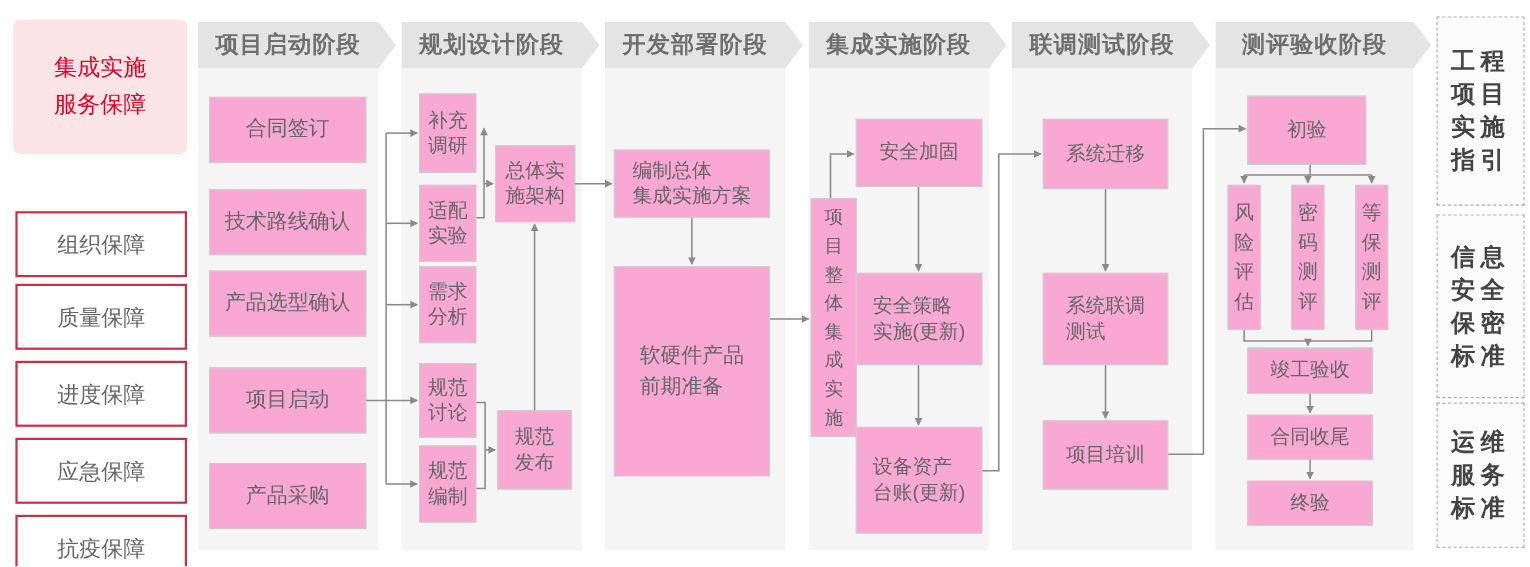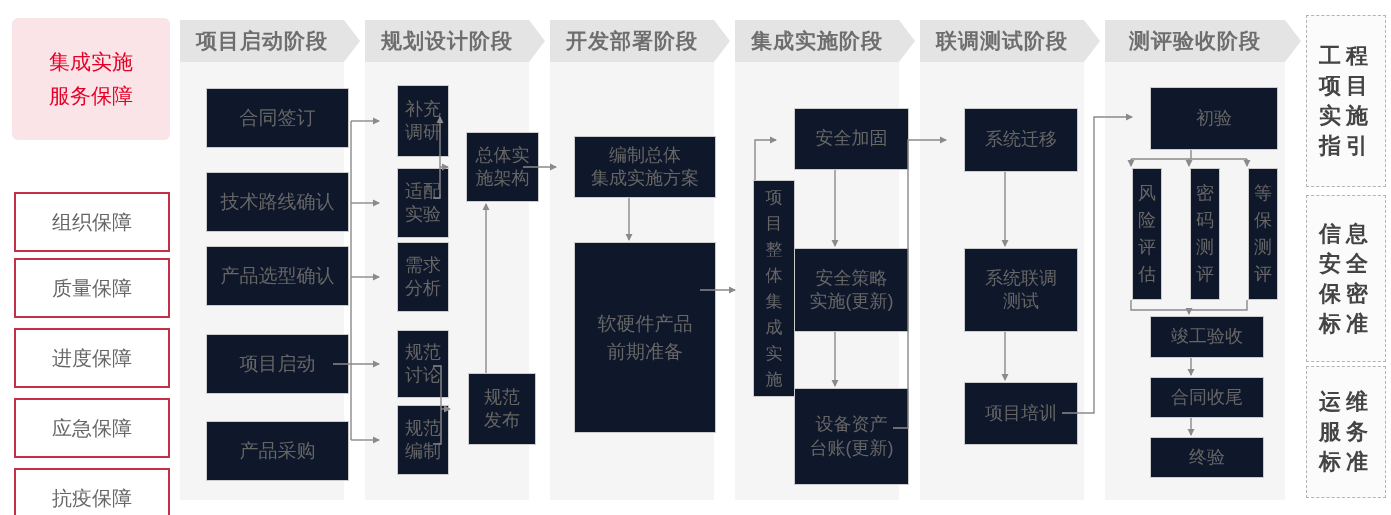--- a/index.html
+++ b/index.html
@@ -11,24 +11,24 @@
   .panel{position:absolute;top:20px;height:480px;background:#f5f5f5;}
   
   .phase-header{
     position:absolute;top:20px;height:42px;background:#e4e4e4;
     clip-path:polygon(0 0, calc(100% - 16px) 0, 100% 50%, calc(100% - 16px) 100%, 0 100%);
     color:#6e6e6e;font-size:21px;font-weight:bold;letter-spacing:1px;
     line-height:42px;text-align:center;padding-right:16px;box-sizing:border-box;
   }
   
   .box{
-    position:absolute;background:#0f172a;border:1px solid #ccc;box-sizing:border-box;
+    position:absolute;background:#f9a8d4;border:1px solid #ccc;box-sizing:border-box;
     color:#666;font-size:18px;line-height:1.3;
     display:flex;align-items:center;justify-content:center;
-    text-align:center;white-space:pre-line;margin-left:16px;
+    text-align:left;white-space:pre-line;
   }
   .box.big{font-size:19px;line-height:1.45;}
   
   .vbox{padding:12px 6px;font-size:18px;line-height:27px;}
   .vbox.tall{padding:0 20px;font-size:17px;line-height:26px;}
   
   .side-title{
     position:absolute;left:12px;top:18px;width:158px;height:122px;border-radius:6px;
     background:#fbe4e7;color:#e60027;font-size:21px;font-weight:normal;line-height:1.6;
     display:flex;align-items:center;justify-content:center;text-align:center;white-space:pre-line;
@@ -107,21 +107,21 @@
   <div class="box" style="left:778px;top:248px;width:115px;height:84px">安全策略
 实施(更新)</div>
   <div class="box" style="left:778px;top:388px;width:115px;height:97px">设备资产
 台账(更新)</div>
 
   <div class="box" style="left:948px;top:108px;width:114px;height:64px">系统迁移</div>
   <div class="box" style="left:948px;top:248px;width:114px;height:84px">系统联调
 测试</div>
   <div class="box" style="left:948px;top:382px;width:114px;height:63px">项目培训</div>
 
-  <div class="box" style="left:1134px;top:87px;width:128px;height:63px">初验</div>
+  <div class="box" style="left:1134px;top:87px;width:108px;height:63px">初验</div>
   <div class="box vbox" style="left:1116px;top:168px;width:30px;height:132px">风险评估</div>
   <div class="box vbox" style="left:1174px;top:168px;width:30px;height:132px">密码测评</div>
   <div class="box vbox" style="left:1232px;top:168px;width:30px;height:132px">等保测评</div>
   <div class="box" style="left:1134px;top:316px;width:114px;height:42px">竣工验收</div>
   <div class="box" style="left:1134px;top:377px;width:114px;height:41px">合同收尾</div>
   <div class="box" style="left:1134px;top:437px;width:114px;height:41px">终验</div>
 
   <div class="std" style="top:15px;height:172px">
       <span class="txt">工程项目实施指引</span>
     </div>

